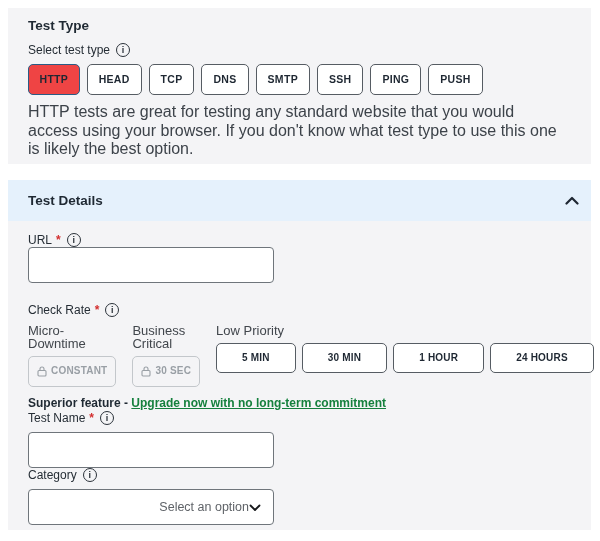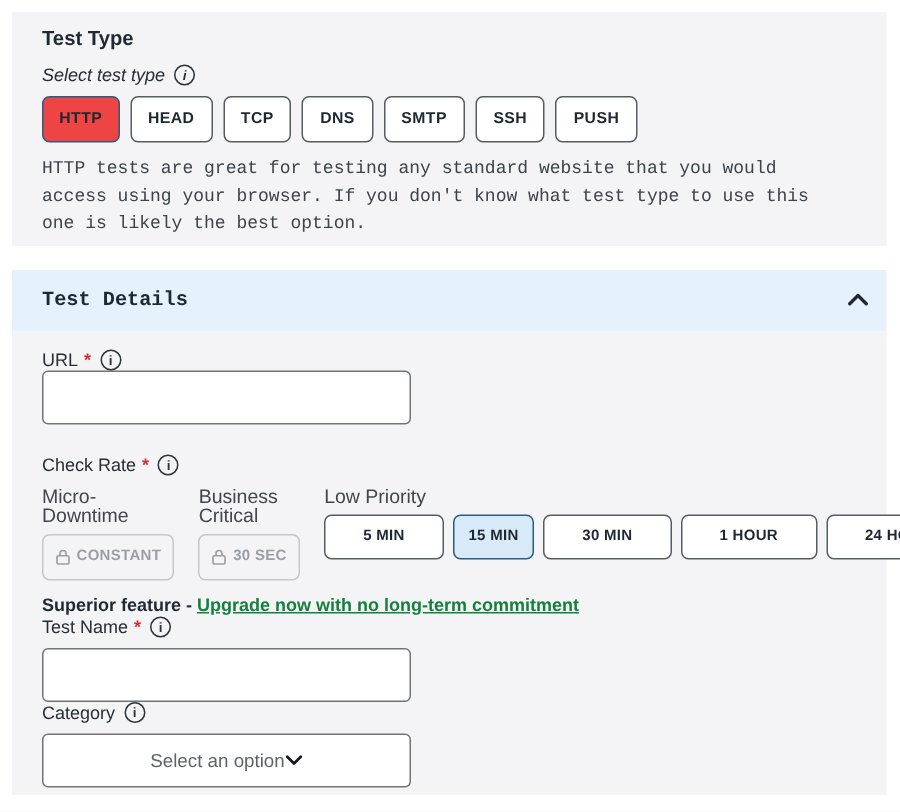--- a/index.html
+++ b/index.html
@@ -14,21 +14,21 @@
 
   .panel { background: #f4f4f6; margin-left: 8px; margin-right: 9px; }
   .panel-top { margin-top: 8px; padding: 10px 20px 5px 20px; }
 
   .section-title { font-size: 13.5px; font-weight: bold; color: #1f2933; line-height: 15px; }
 
   .field-label {
     display: flex; align-items: center; gap: 6px;
     font-size: 12px; color: #252d35; line-height: 14px;
   }
-  .mt-title { margin-top: 10px; margin-bottom: 7px; font-style: italic; }
+  .mt-title { margin-top: 10px; margin-bottom: 7px; }
   .req { color: #d32f2f; font-weight: bold; margin-left: -2px; }
 
   .info-icon {
     width: 14px; height: 14px; flex: 0 0 14px;
     border: 1.2px solid #2b323a; border-radius: 50%;
     display: inline-flex; align-items: center; justify-content: center;
     font-size: 9px; font-weight: bold; color: #2b323a;
   }
   .info-icon::after { content: "i"; }
 
@@ -37,28 +37,28 @@
     font-family: inherit; font-size: 10.5px; font-weight: bold; letter-spacing: 0.3px;
     color: #1e2732; background: #ffffff;
     border: 1px solid #565c63; border-radius: 5px;
     padding: 9px 11px; cursor: pointer; line-height: 11px;
   }
   .type-btn.selected {
     background: #ef4444; border: 1.5px solid #2a5c85; padding: 8.5px 10.5px;
   }
 
   .desc {
-    font-size: 12px; color: #3d434a; line-height: 18.5px;
-    margin: 8px 0 0 0; max-width: 532px; font-family: Liberation Mono, monospace;
+    font-size: 16px; color: #3d434a; line-height: 18.5px;
+    margin: 8px 0 0 0; max-width: 532px;
   }
 
   .details-header {
     background: #e5f1fc; margin: 16px 9px 0 8px; height: 41px;
     padding: 0 12px 0 20px;
-    display: flex; align-items: center; justify-content: space-between; font-family: Liberation Mono, monospace;
+    display: flex; align-items: center; justify-content: space-between;
   }
   .details-body { padding: 12px 20px 5px 20px; }
 
   .text-input {
     display: block; width: 246px; height: 36px;
     background: #ffffff; border: 1px solid #6f757b; border-radius: 4px;
     font-family: inherit; font-size: 13px; color: #1e2732; padding: 0 10px;
   }
 
   .label-checkrate { margin-top: 20px; margin-bottom: 7px; }
@@ -85,21 +85,21 @@
 
   .upsell { margin: 9px 0 0 0; font-size: 12px; line-height: 15px; }
   .upsell strong { color: #1f2933; }
   .upsell a { color: #15803d; font-weight: bold; text-decoration: underline; cursor: pointer; }
 
   .label-testname, .label-category { margin-top: 0; margin-bottom: 7px; }
 
   .select {
     width: 246px; height: 36px;
     background: #ffffff; border: 1px solid #6f757b; border-radius: 4px;
-    display: flex; align-items: center; justify-content: center;
+    display: flex; align-items: center; justify-content: flex-end;
     padding: 0 12px; cursor: pointer;
   }
   .select-text { font-size: 12.5px; color: #5f6368; }
 </style>
 </head>
 <body>
 
 <section class="panel panel-top">
   <div class="section-title">Test Type</div>
 
@@ -108,20 +108,21 @@
     <span class="info-icon"></span>
   </div>
 
   <div class="type-row">
     <button class="type-btn selected">HTTP</button>
     <button class="type-btn">HEAD</button>
     <button class="type-btn">TCP</button>
     <button class="type-btn">DNS</button>
     <button class="type-btn">SMTP</button>
     <button class="type-btn">SSH</button>
+    <button class="type-btn">PING</button>
     <button class="type-btn">PUSH</button>
   </div>
 
   <p class="desc">HTTP tests are great for testing any standard website that you would access using your browser. If you don't know what test type to use this one is likely the best option.</p>
 </section>
 
 <header class="details-header">
   <div class="section-title">Test Details</div>
   <span>
     <svg width="14" height="9" viewBox="0 0 14 9" fill="none">
@@ -178,21 +179,20 @@
         </button>
       </div>
     </div>
 
     <div class="vdiv"></div>
 
     <div class="group">
       <div class="group-label">Low Priority</div>
       <div class="group-buttons">
         <button class="rate-btn">5 MIN</button>
-        <button class="rate-btn selected">15 MIN</button>
         <button class="rate-btn">30 MIN</button>
         <button class="rate-btn">1 HOUR</button>
         <button class="rate-btn">24 HOURS</button>
       </div>
     </div>
 
   </div>
 
   <p class="upsell">
     <strong>Superior feature - </strong><a>Upgrade now with no long-term commitment</a>

